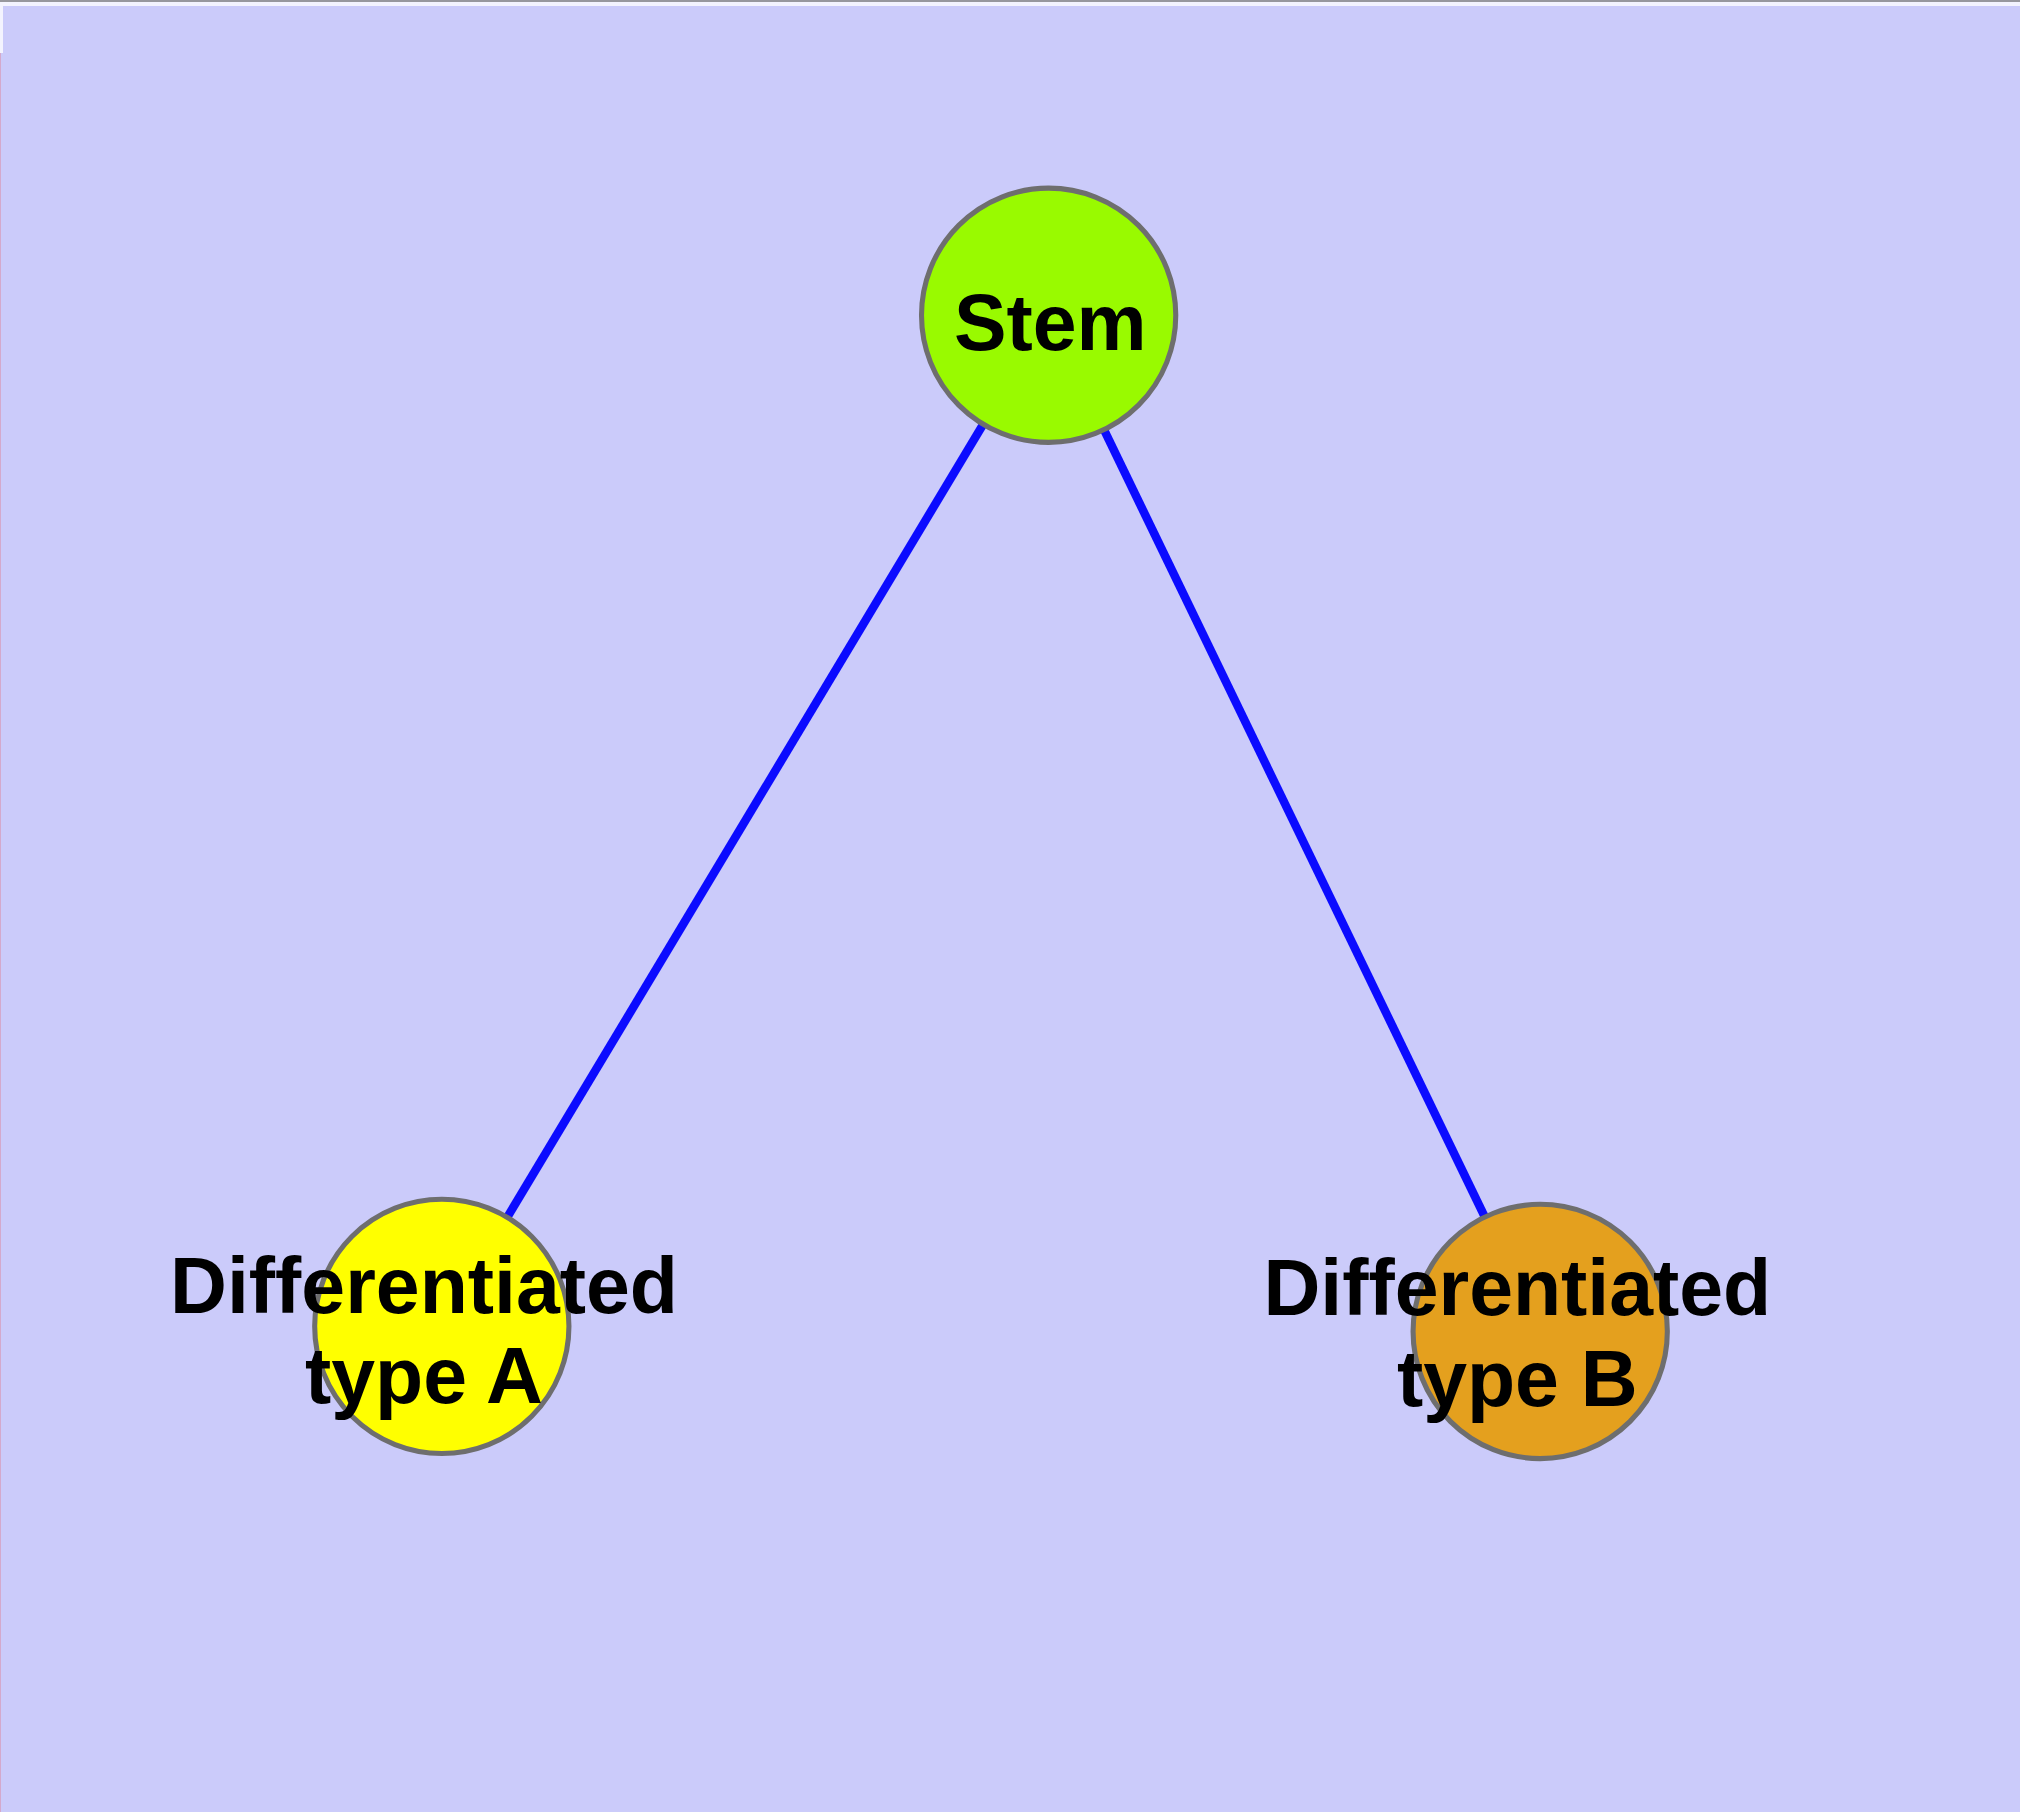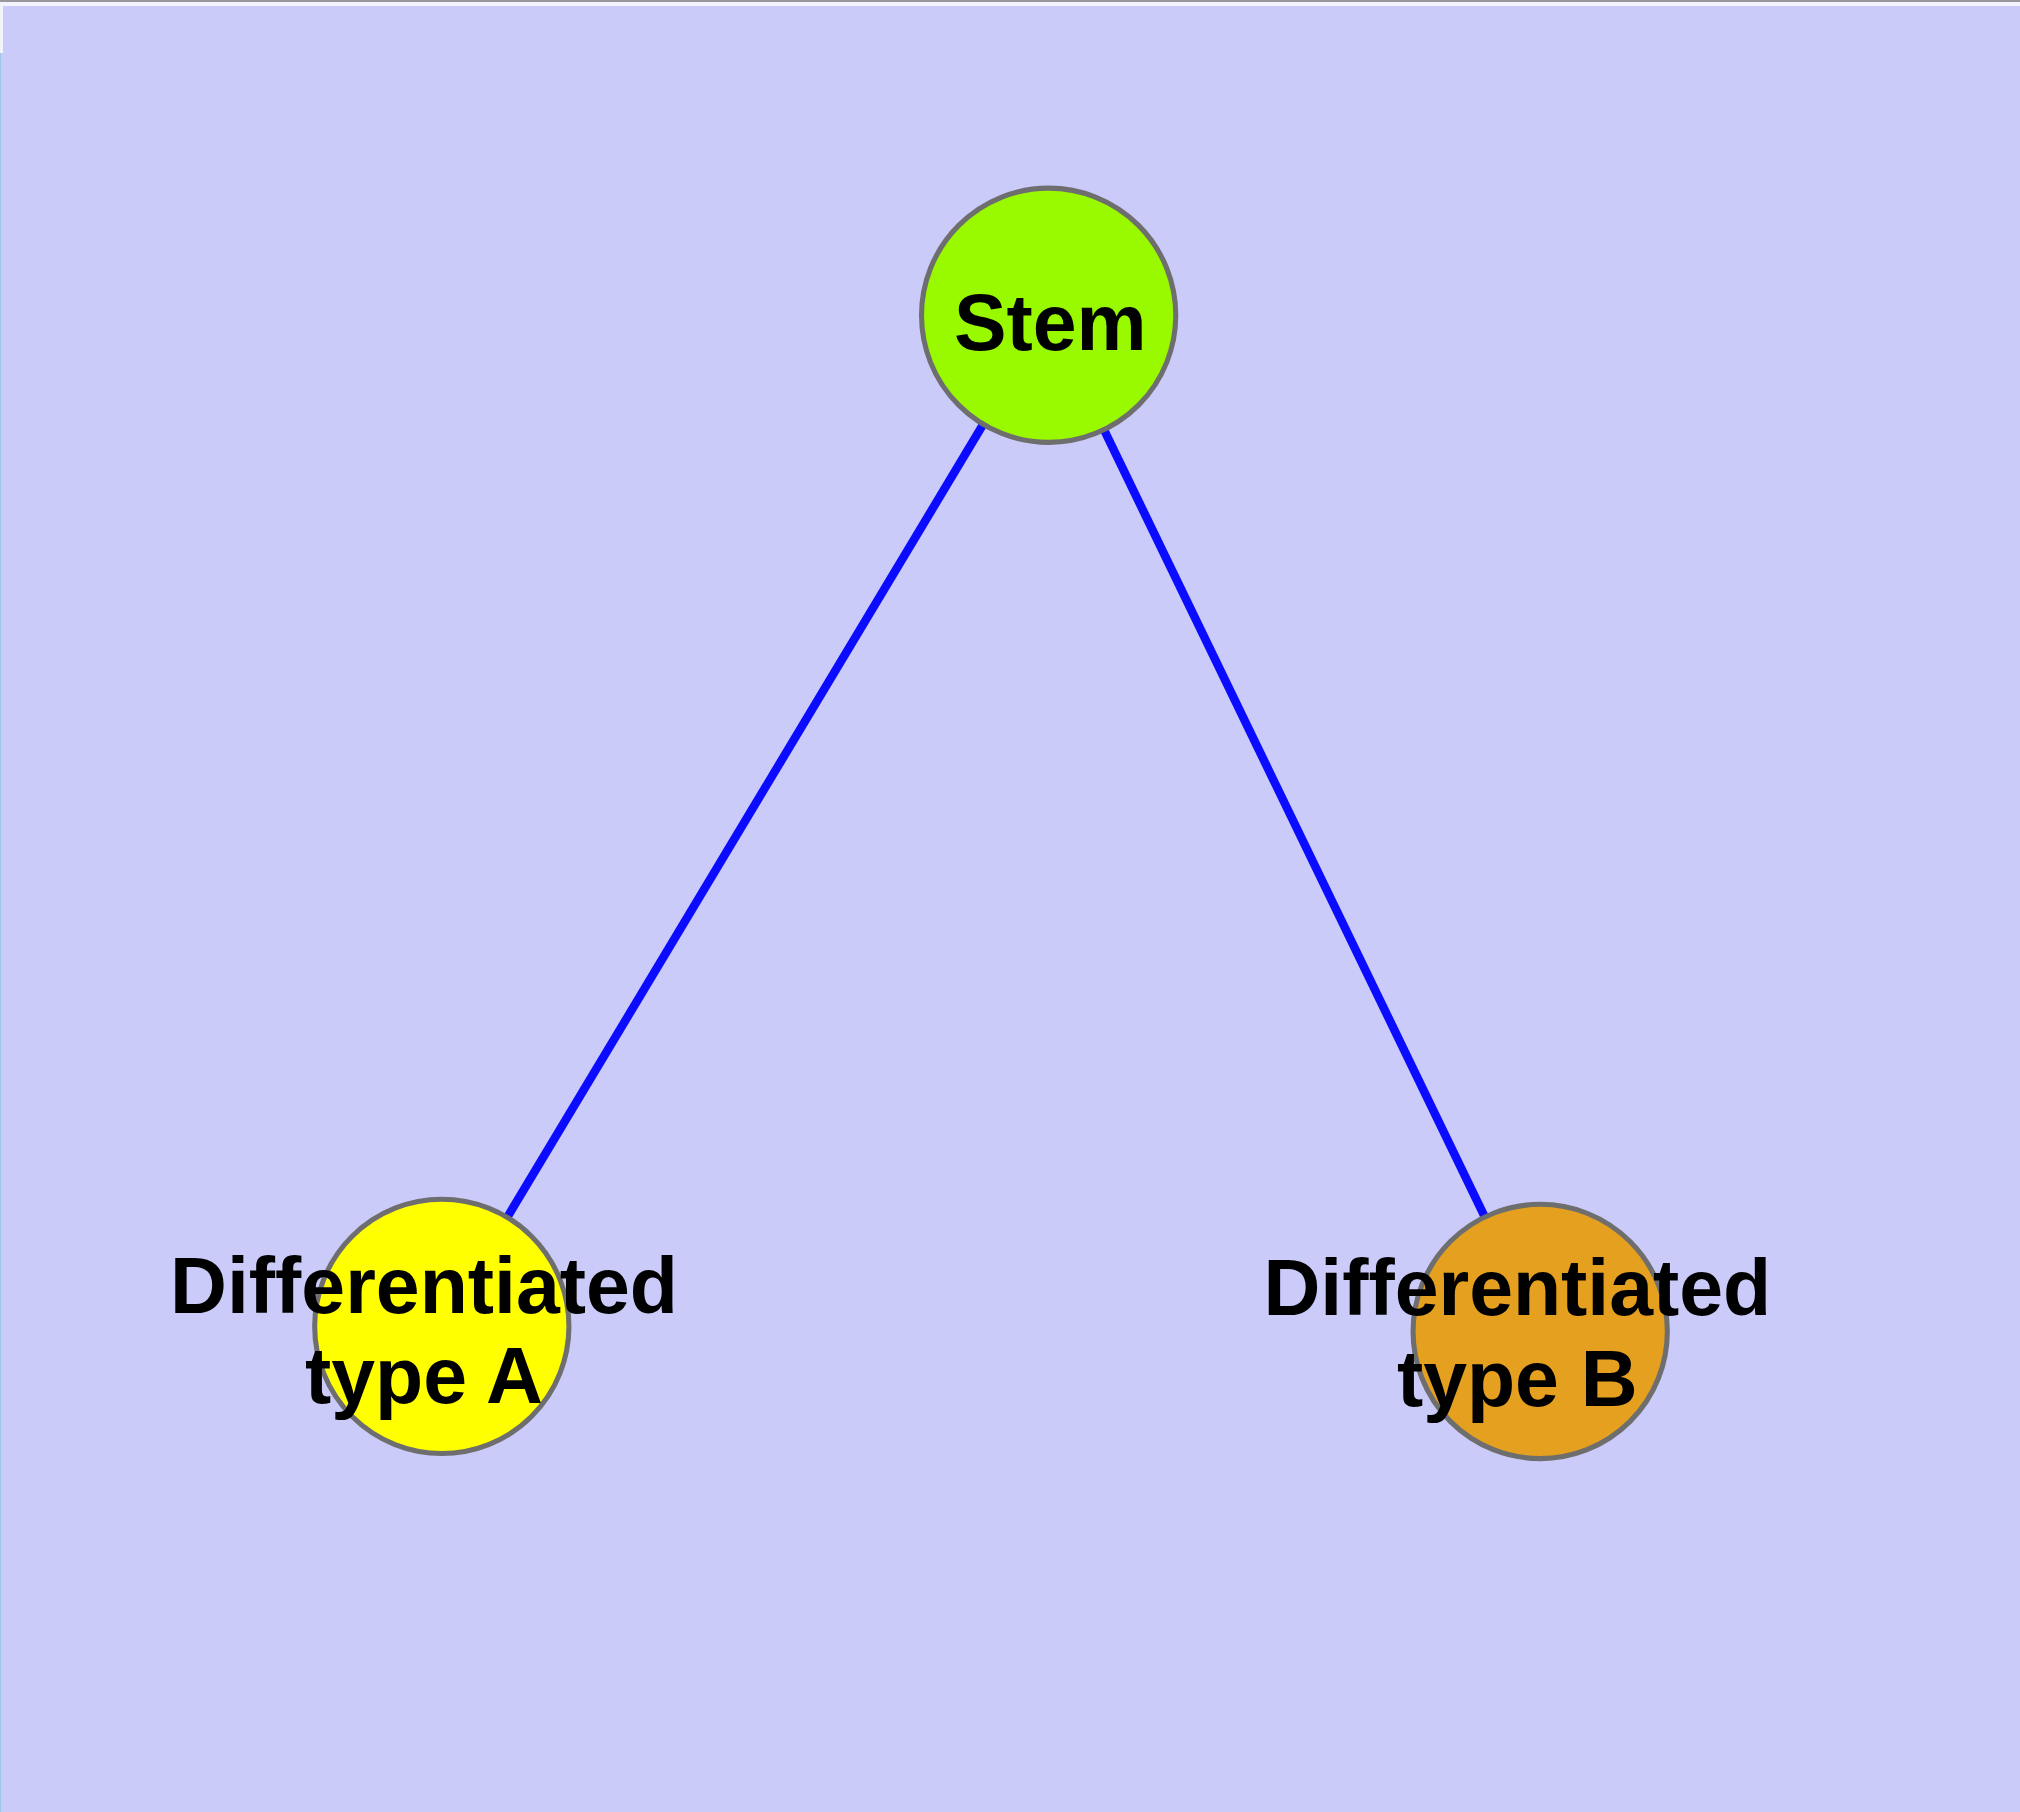--- a/index.html
+++ b/index.html
@@ -4,21 +4,21 @@
 <style>
   html, body {
     margin: 0;
     padding: 0;
   }
   .page {
     position: relative;
     width: 2021px;
     height: 1812px;
     overflow: hidden;
-    background: #14b8a6;
+    background: #ef4444;
   }
   
   .edge-top-dark {
     position: absolute; top: 0; left: 0; right: 0; height: 1.7px;
     background: #97979d; z-index: 3;
   }
   .edge-top-light {
     position: absolute; top: 1.7px; left: 0; right: 0; height: 4.2px;
     background: #f3f3fe; z-index: 3;
   }

